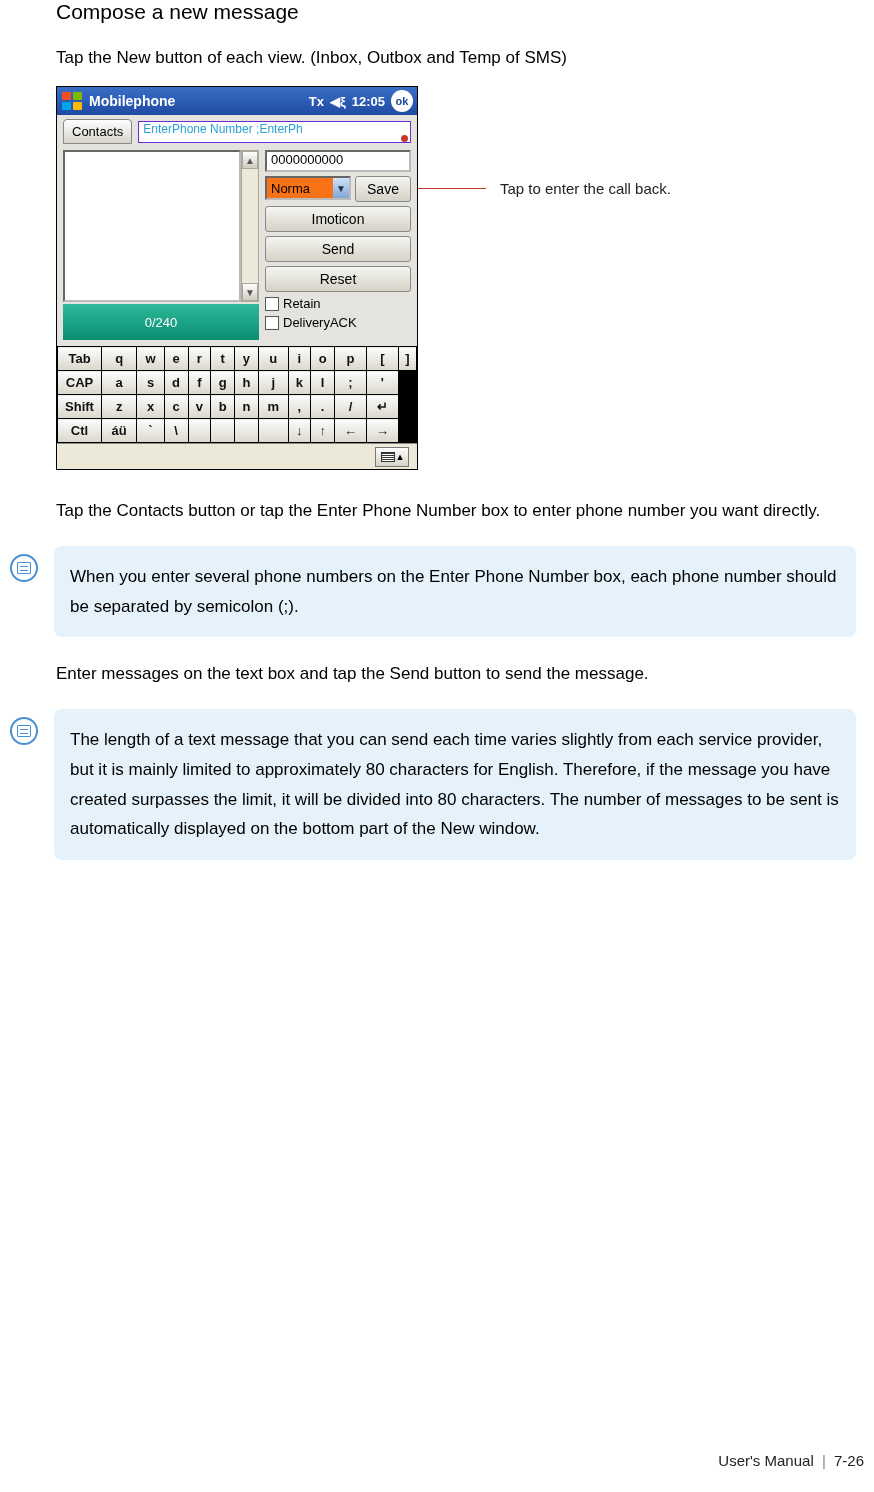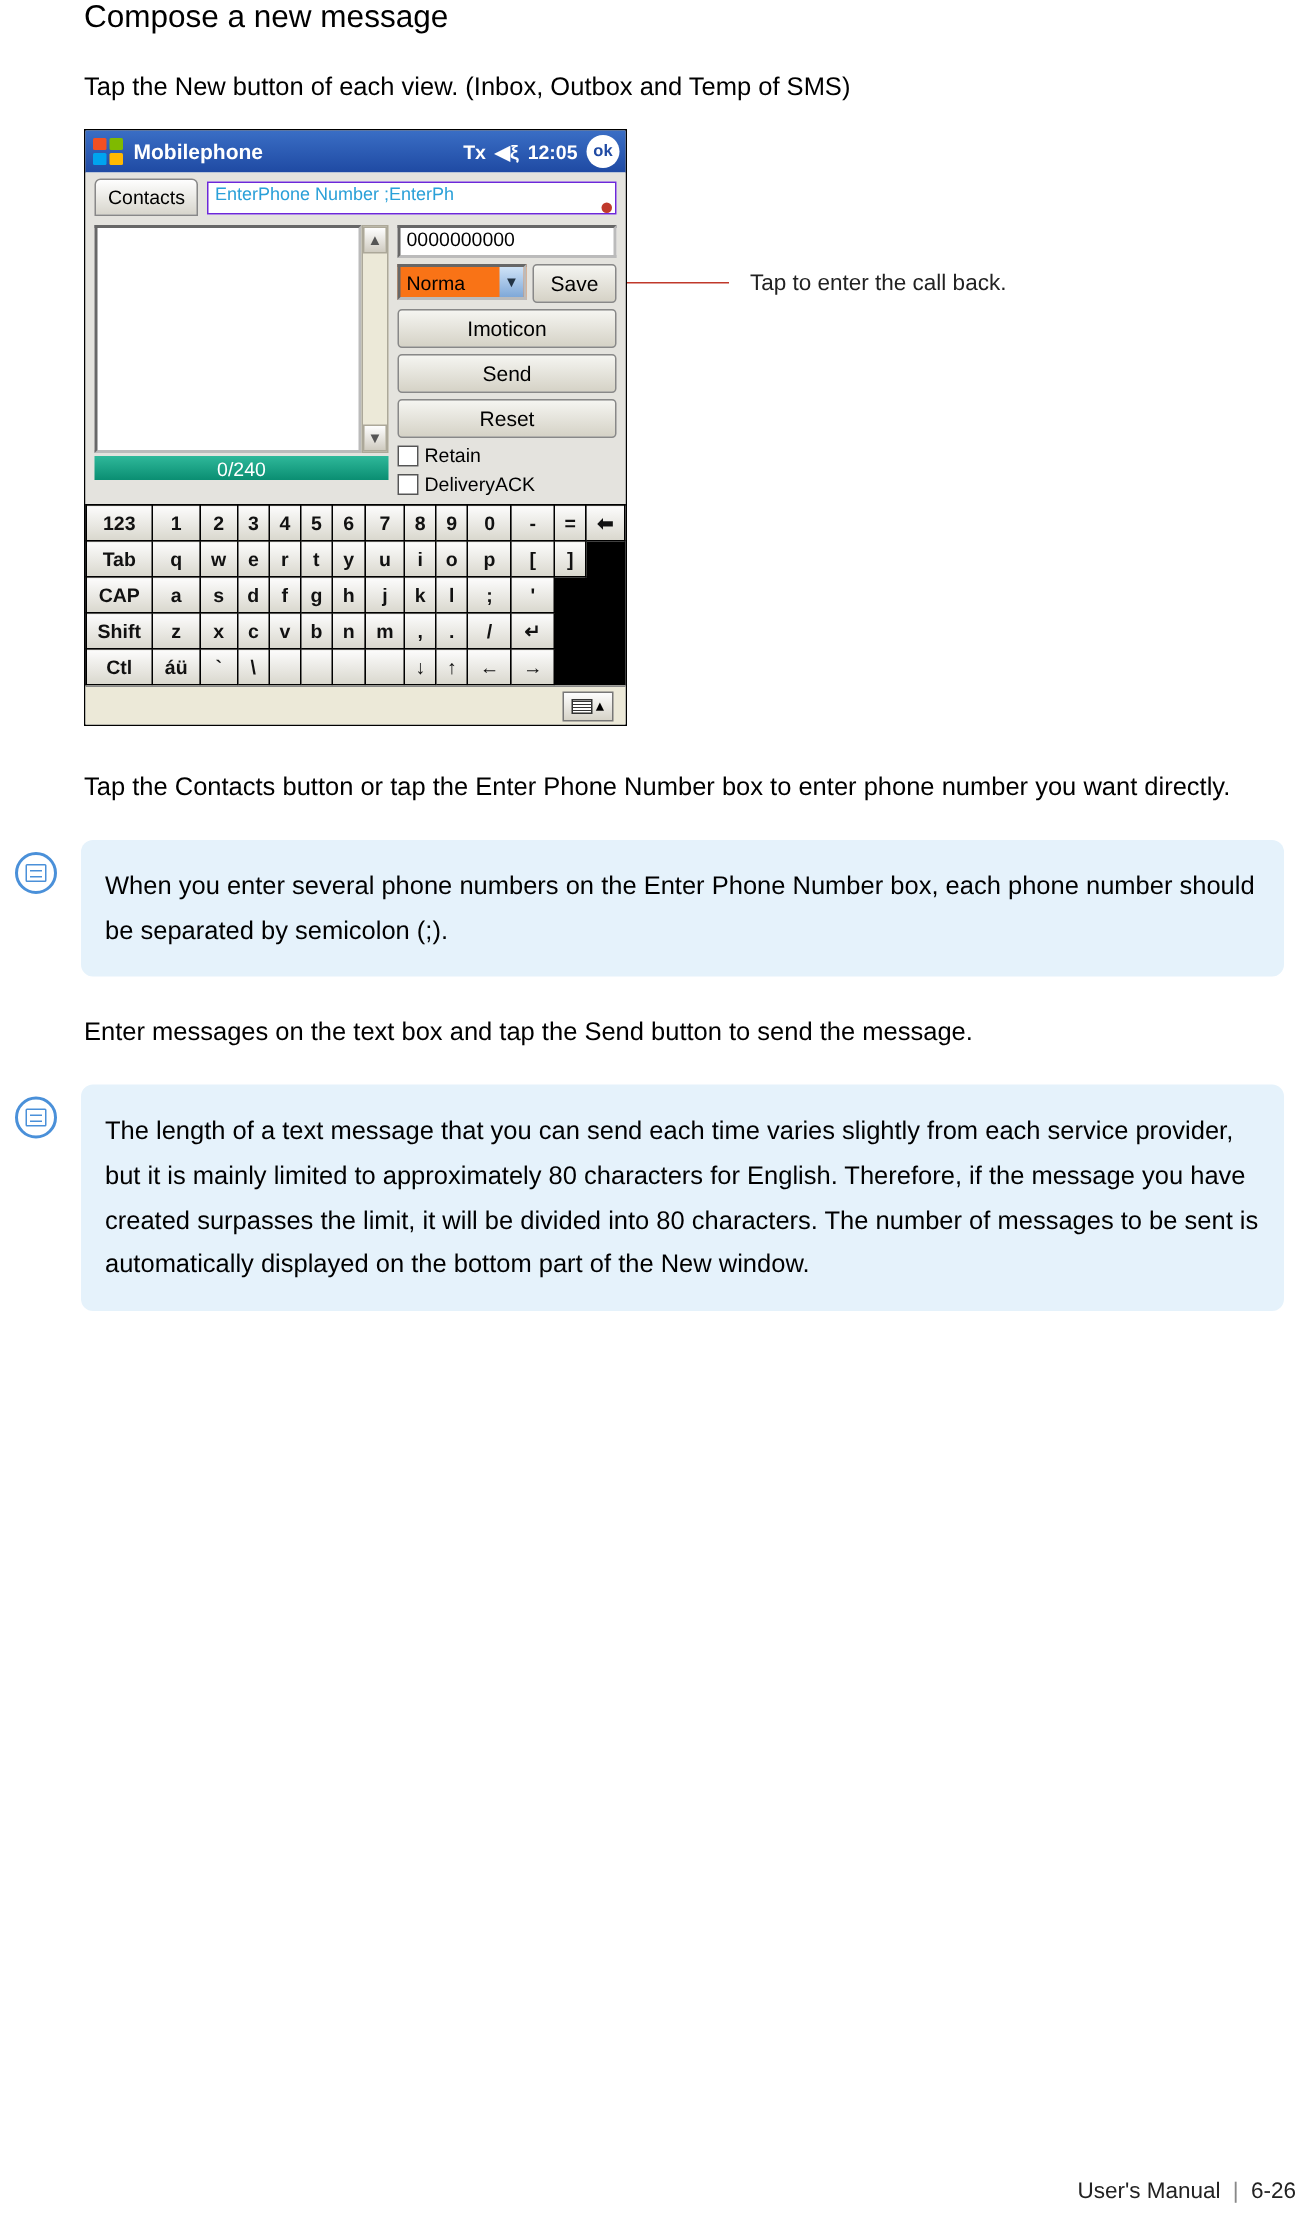--- a/index.html
+++ b/index.html
@@ -108,21 +108,21 @@
     justify-content: space-between;
   }
   .sb-btn {
     height: 18px; background: linear-gradient(#fefefe,#cfcbc0);
     display: flex; align-items:center; justify-content:center;
     font-size: 10px; color:#555;
     border: 1px solid #aca899;
   }
   .msg-top { display:flex; height:152px; }
   .counter {
-    height: 16px;
+    height: 36px;
     background: linear-gradient(#2fb89a,#0a8e72);
     color: #fff;
     font-size: 13px;
     display: flex; align-items: center; justify-content: center;
     margin-top: 2px;
   }
   .right-col { flex: 1; display: flex; flex-direction: column; gap: 4px; }
   .inp {
     height: 22px;
     border: 2px inset #bbb;
@@ -299,36 +299,20 @@
           <div class="chk-row">
             <span class="chk"></span>
             <span>DeliveryACK</span>
           </div>
         </div>
       </div>
 
       <div class="kbd">
         <table>
             <tbody id="kbd-body">
-              <tr>
-                <td class="wide">123</td>
-                <td>1</td>
-                <td>2</td>
-                <td>3</td>
-                <td>4</td>
-                <td>5</td>
-                <td>6</td>
-                <td>7</td>
-                <td>8</td>
-                <td>9</td>
-                <td>0</td>
-                <td>-</td>
-                <td>=</td>
-                <td>⬅</td>
-              </tr>
               <tr>
                 <td class="wide">Tab</td>
                 <td>q</td>
                 <td>w</td>
                 <td>e</td>
                 <td>r</td>
                 <td>t</td>
                 <td>y</td>
                 <td>u</td>
                 <td>i</td>
@@ -414,14 +398,14 @@
         <div class="note-icon-inner"></div>
       </div>
     <div class="note-box">The length of a text message that you can send each time varies slightly from each service provider, but it is mainly limited to approximately 80 characters for English. Therefore, if the message you have created surpasses the limit, it will be divided into 80 characters. The number of messages to be sent is automatically displayed on the bottom part of the New window.</div>
   </div>
 
 </div>
 
 <div class="footer">
   <span>User's Manual</span>
   <span class="sep">|</span>
-  <span>6-26</span>
+  <span>7-26</span>
 </div>
 
 </body></html>

